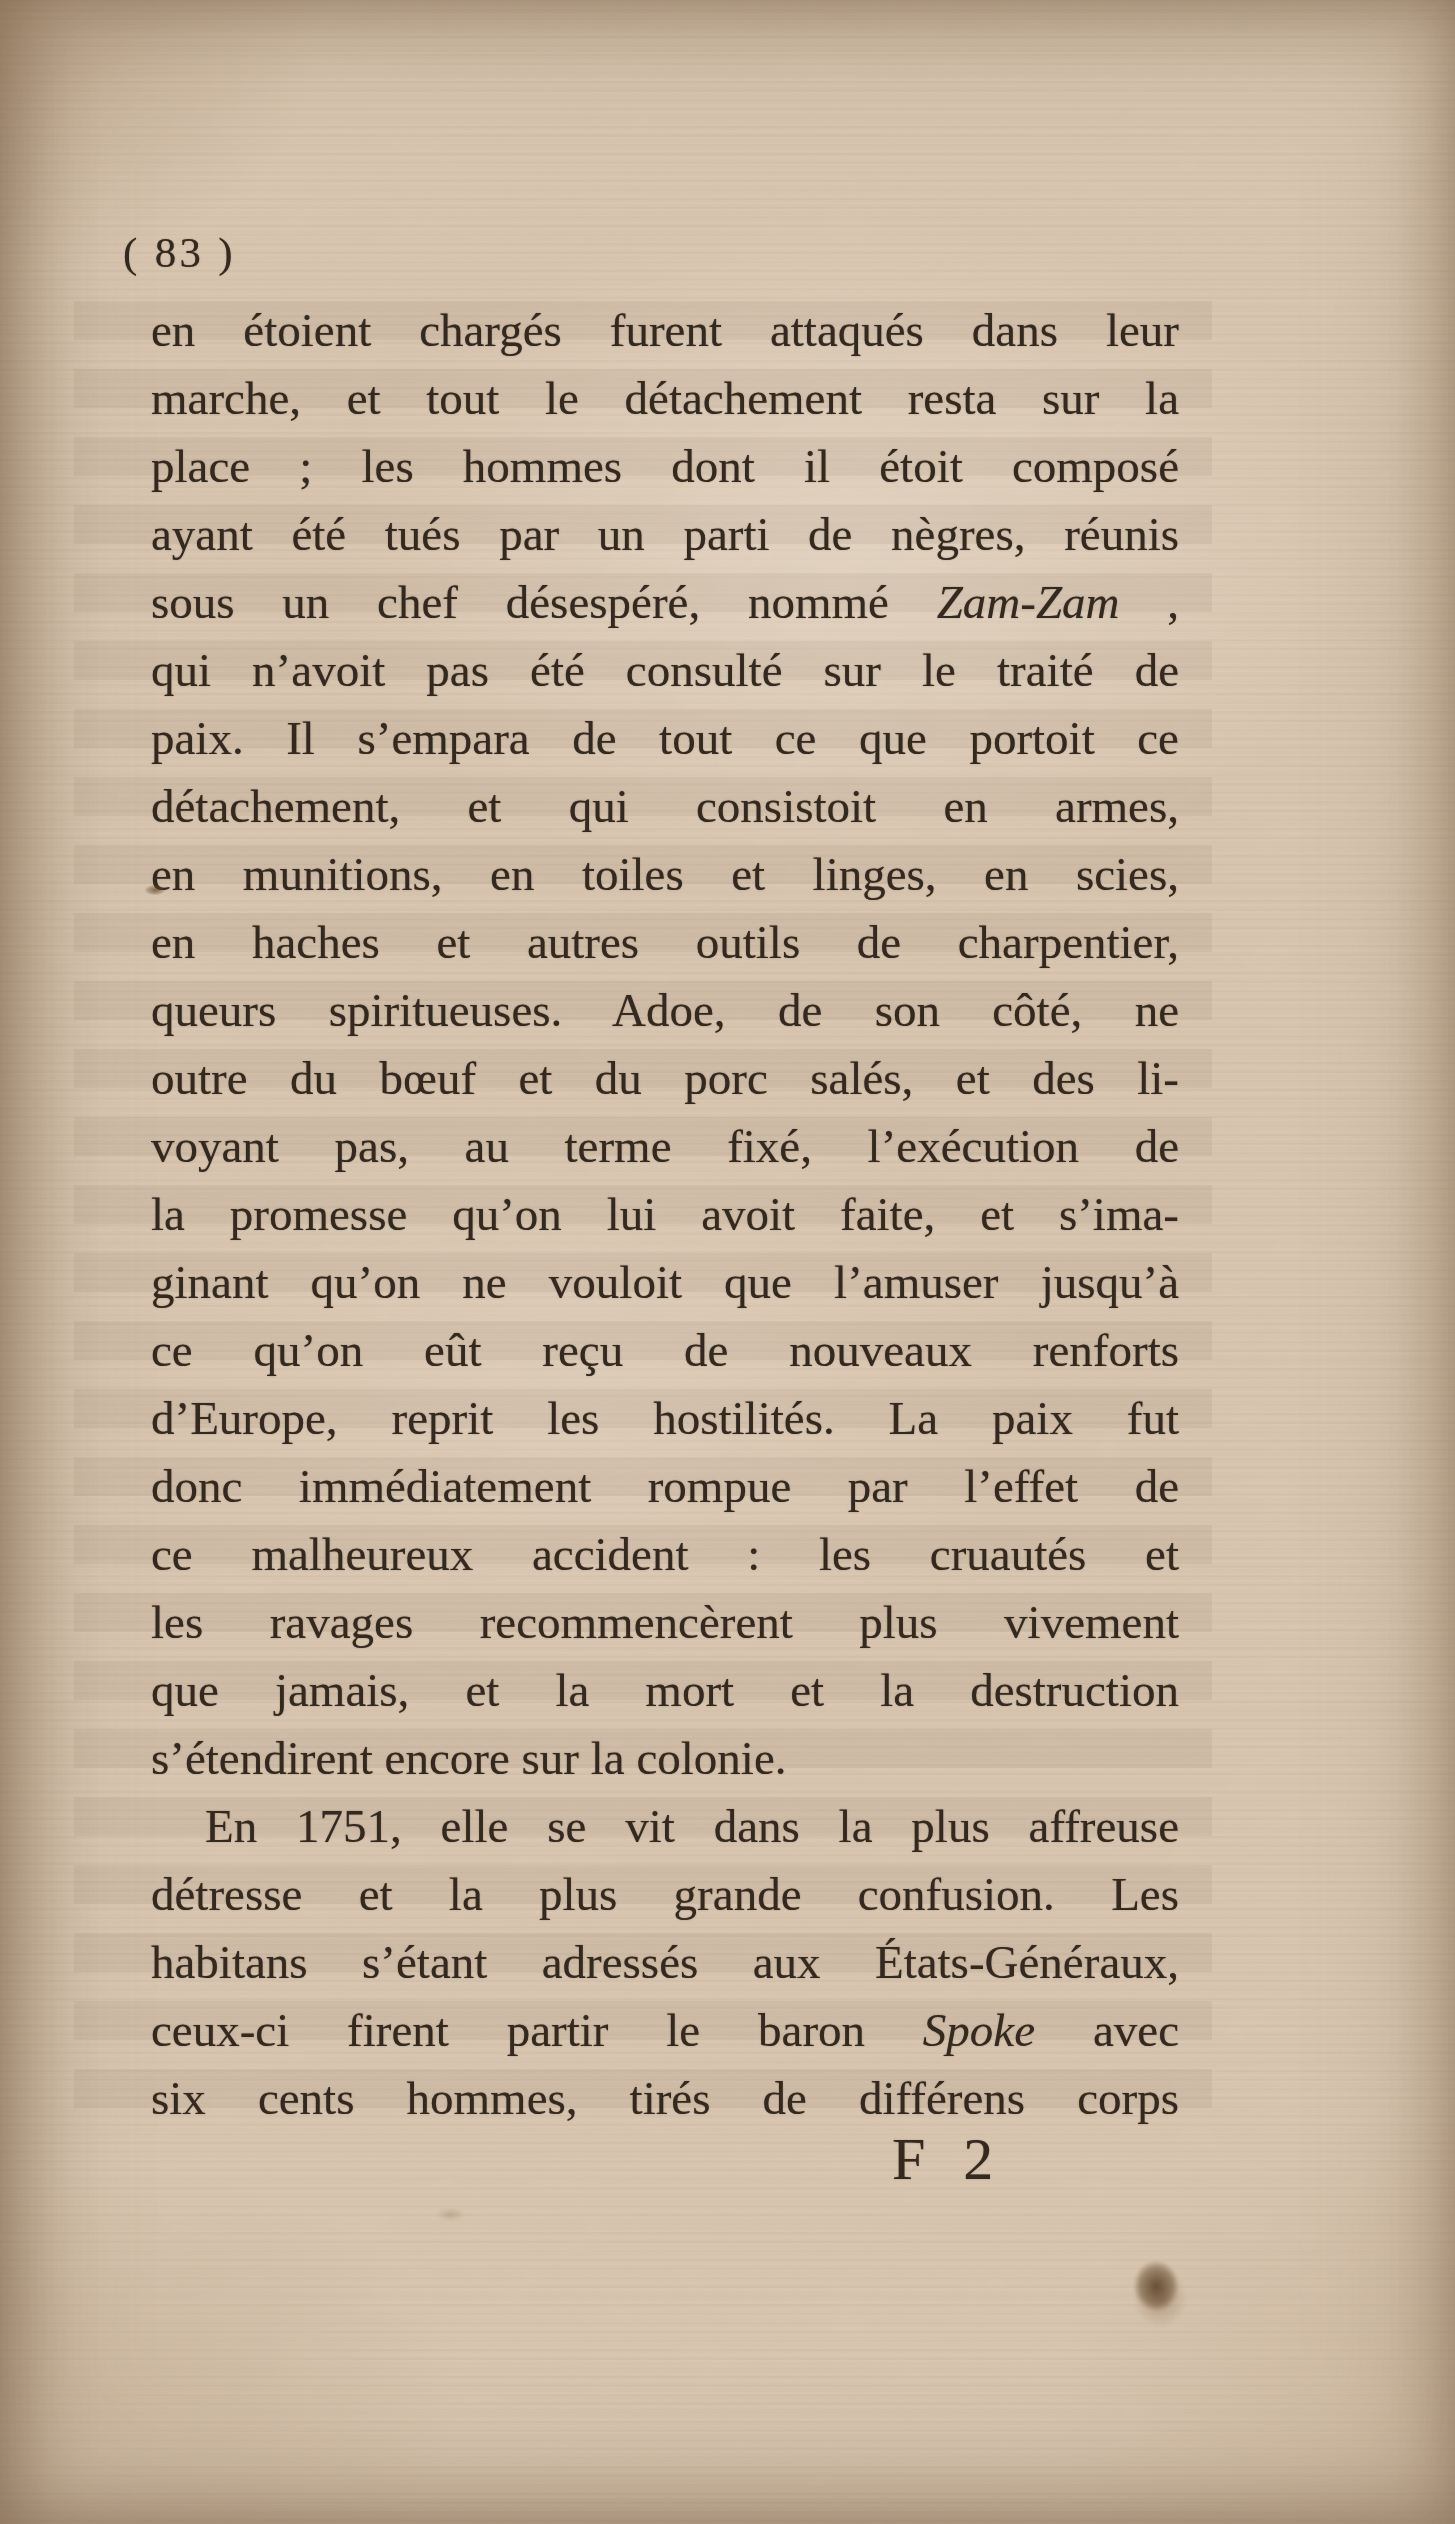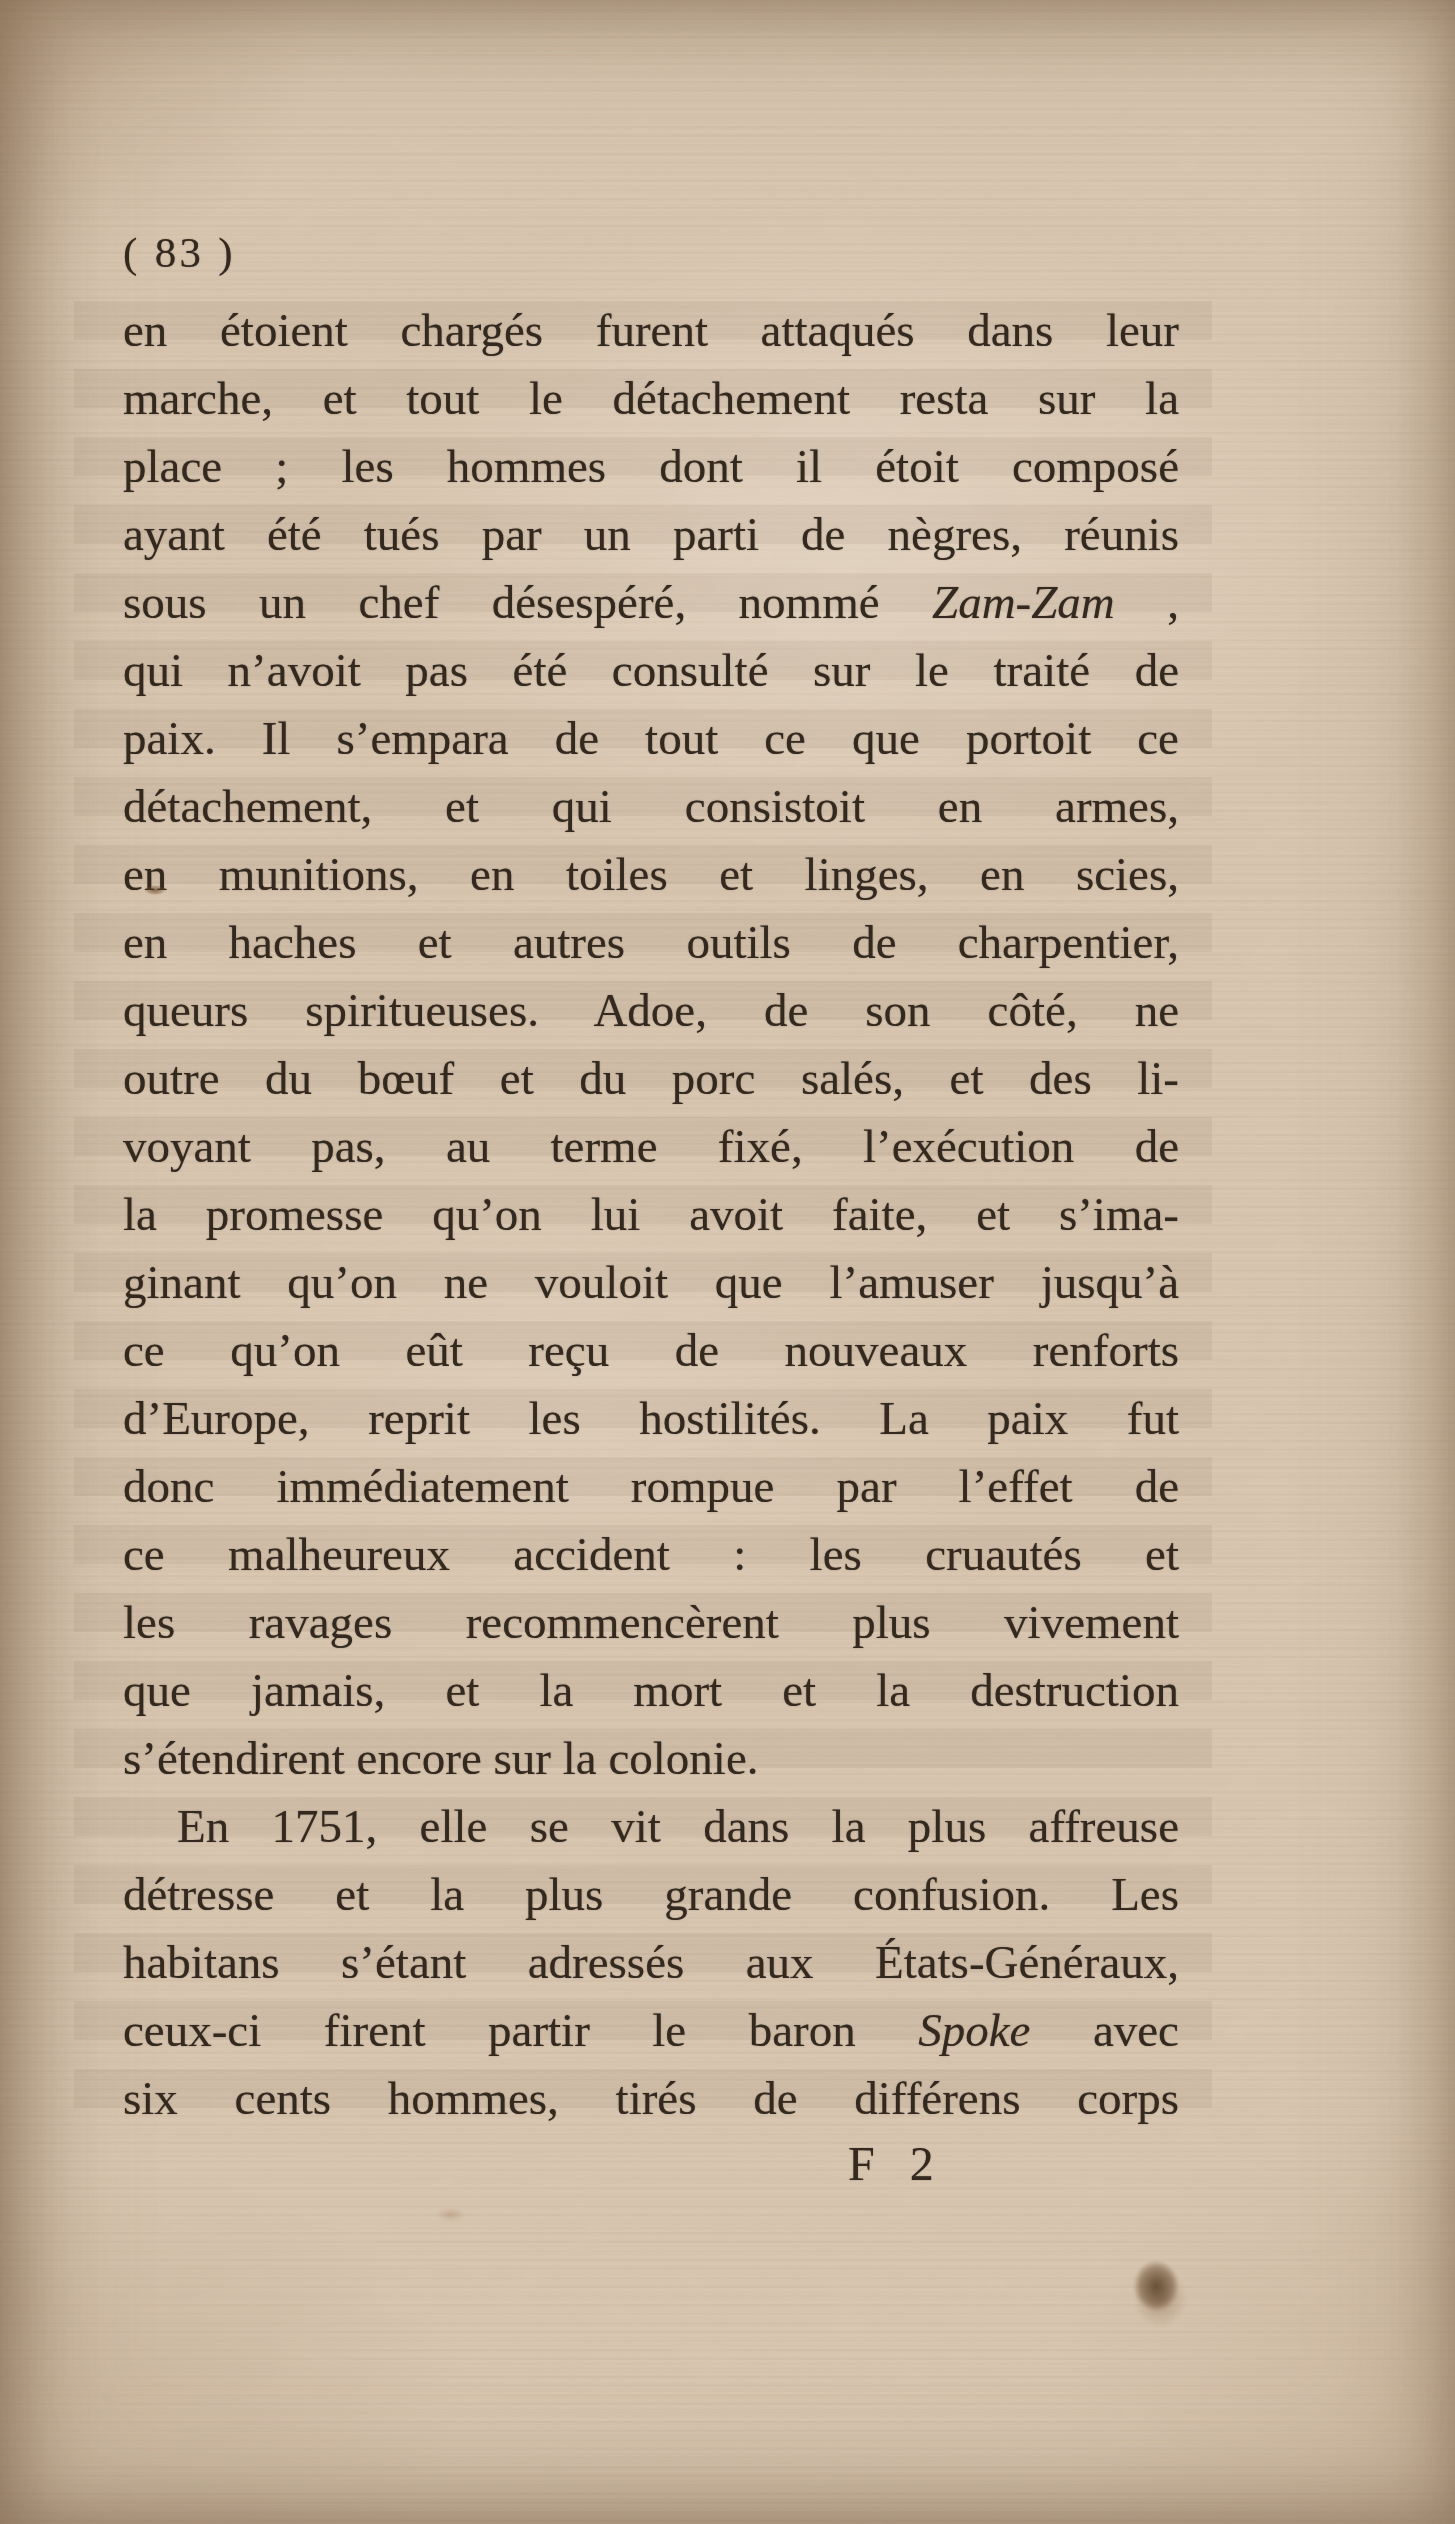--- a/index.html
+++ b/index.html
@@ -44,29 +44,29 @@
     pointer-events:none;
   }
   .line{
     position:relative;
     height:68px;line-height:68px;
     font-size:47px;
     text-align:justify;
     text-align-last:justify;
     white-space:nowrap;
     text-shadow:0 0 1.3px rgba(51,41,30,0.50);
+    margin-left:28px;
   }
   .line.flush{text-align:center;text-align-last:left;}
   .line.indent{text-indent:54px;}
   .it{font-style:italic;}
   .signature{
-    position:absolute;left:848px;top:2125px;
-    font-size:48px;letter-spacing:11.5px;
+    position:absolute;left:892px;top:2125px;
+    font-size:60px;letter-spacing:11.5px;
     text-shadow:0 0 1.2px rgba(51,41,30,0.55);
-    margin-top:11px;
   }
   .stain{position:absolute;pointer-events:none;border-radius:50%;}
   .stain-1{
     left:1115px;top:2249px;width:75px;height:82px;
     background:
       radial-gradient(ellipse 29.5px 33px at 55% 45%, rgba(74,50,26,0.75), rgba(94,66,36,0.45) 55%, rgba(120,90,55,0) 78%),
       radial-gradient(ellipse 36px 39px at 60% 60%, rgba(110,78,44,0.35), rgba(120,90,55,0) 75%);
     filter:blur(0.8px);
   }
   .stain-2{

